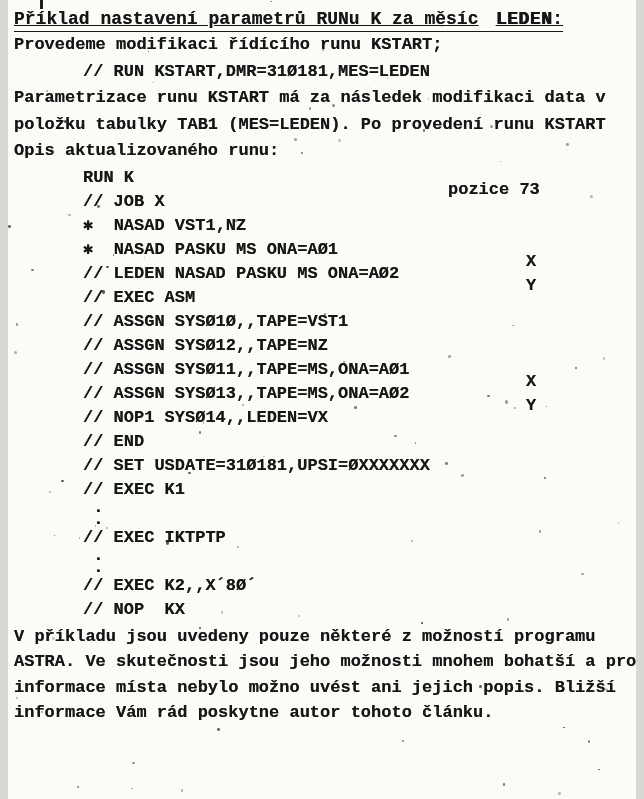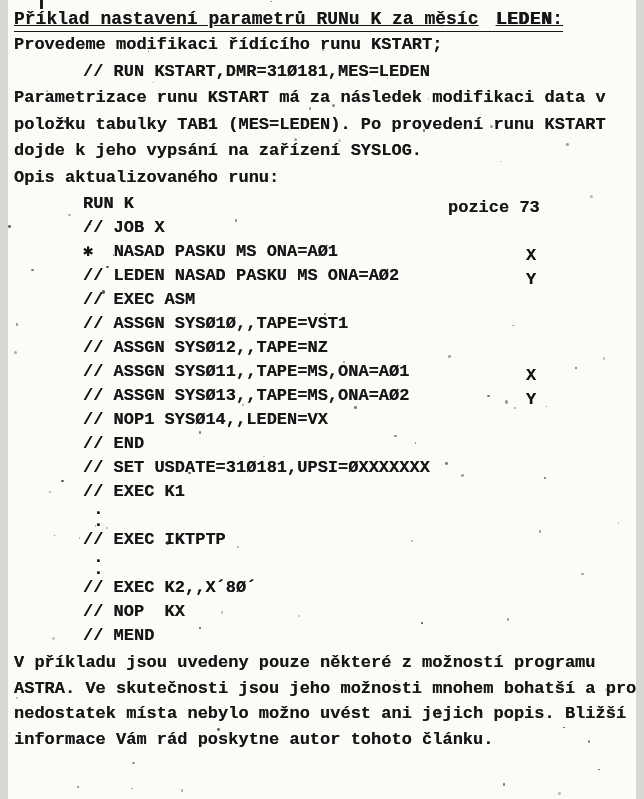--- a/index.html
+++ b/index.html
@@ -39,21 +39,21 @@
   .intro div.indent{padding-left:69px;}
   .listing{margin-top:1px;}
   .listing .row{
     position:relative;
     font-size:17px;
     line-height:24px;
     white-space:pre;
   }
   .listing .row.dot{line-height:12px;}
   .listing .left{padding-left:69px;display:inline-block;}
-  .listing .right{position:absolute;top:4px;}
+  .listing .right{position:absolute;top:12px;}
   .listing .right.pos-col{left:434px;}
   .listing .right.flag-col{left:512px;}
   .outro{margin-top:2px;}
   .outro div{
     font-size:17px;
     line-height:25.5px;
     white-space:pre;
   }
   .speck{
     position:absolute;
@@ -73,52 +73,51 @@
 <div class="page">
   <div class="artifact" style="left:32px;top:0;width:3px;height:9px;"></div>
 
   <div class="title"><span class="u"><span>Příklad nastavení parametrů RUNu K za měsíc</span><span class="month">LEDEN</span><span>:</span></span></div>
 
   <div class="intro" id="intro">
       <div class="">Provedeme modifikaci řídícího runu KSTART;</div>
       <div class="indent">// RUN KSTART,DMR=31Ø181,MES=LEDEN</div>
       <div class="">Parametrizace runu KSTART má za následek modifikaci data v</div>
       <div class="">položku tabulky TAB1 (MES=LEDEN). Po provedení runu KSTART</div>
-      <div class="">dojde k jeho vypsání na zařízení SYSLOG.</div>
       <div class="">Opis aktualizovaného runu:</div>
     </div>
 
   <div class="listing" id="listing">
       <div class="row"><span class="left">RUN K</span><span class="right pos-col">pozice 73</span></div>
       <div class="row"><span class="left">// JOB X</span></div>
+      <div class="row"><span class="left">✱  NASAD VST1,NZ</span></div>
       <div class="row"><span class="left">✱  NASAD PASKU MS ONA=AØ1</span><span class="right flag-col">X</span></div>
       <div class="row"><span class="left">// LEDEN NASAD PASKU MS ONA=AØ2</span><span class="right flag-col">Y</span></div>
       <div class="row"><span class="left">// EXEC ASM</span></div>
       <div class="row"><span class="left">// ASSGN SYSØ1Ø,,TAPE=VST1</span></div>
       <div class="row"><span class="left">// ASSGN SYSØ12,,TAPE=NZ</span></div>
       <div class="row"><span class="left">// ASSGN SYSØ11,,TAPE=MS,ONA=AØ1</span><span class="right flag-col">X</span></div>
       <div class="row"><span class="left">// ASSGN SYSØ13,,TAPE=MS,ONA=AØ2</span><span class="right flag-col">Y</span></div>
       <div class="row"><span class="left">// NOP1 SYSØ14,,LEDEN=VX</span></div>
       <div class="row"><span class="left">// END</span></div>
       <div class="row"><span class="left">// SET USDATE=31Ø181,UPSI=ØXXXXXXX</span></div>
       <div class="row"><span class="left">// EXEC K1</span></div>
       <div class="row dot"><span class="left"> .</span></div>
       <div class="row dot"><span class="left"> .</span></div>
       <div class="row"><span class="left">// EXEC IKTPTP</span></div>
       <div class="row dot"><span class="left"> .</span></div>
       <div class="row dot"><span class="left"> .</span></div>
       <div class="row"><span class="left">// EXEC K2,,X´8Ø´</span></div>
       <div class="row"><span class="left">// NOP  KX</span></div>
-      <div class="row"><span class="left">// MEND</span></div>
     </div>
 
   <div class="outro" id="outro">
       <div>V příkladu jsou uvedeny pouze některé z možností programu</div>
       <div>ASTRA. Ve skutečnosti jsou jeho možnosti mnohem bohatší a pro</div>
-      <div>nedostatek místa nebylo možno uvést ani jejich popis. Bližší</div>
+      <div>informace místa nebylo možno uvést ani jejich popis. Bližší</div>
       <div>informace Vám rád poskytne autor tohoto článku.</div>
     </div>
 
   <div id="speckles">
       <div class="speck" style="left: 190.931px; top: 430.58px; width: 2.31352px; height: 2.98966px; opacity: 0.62;"></div>
       <div class="speck" style="left: 554.992px; top: 726.769px; width: 2.16425px; height: 1.61179px; opacity: 0.8;"></div>
       <div class="speck" style="left: 123.36px; top: 788.252px; width: 1.46119px; height: 1.07459px; opacity: 0.46;"></div>
       <div class="speck" style="left: 45.9319px; top: 534.905px; width: 1.06656px; height: 1.3379px; opacity: 0.7;"></div>
       <div class="speck" style="left: 40.6489px; top: 490.786px; width: 2.63069px; height: 2.62431px; opacity: 0.36;"></div>
       <div class="speck" style="left: 43.9666px; top: 637.37px; width: 2.9631px; height: 2.33435px; opacity: 0.26;"></div>

